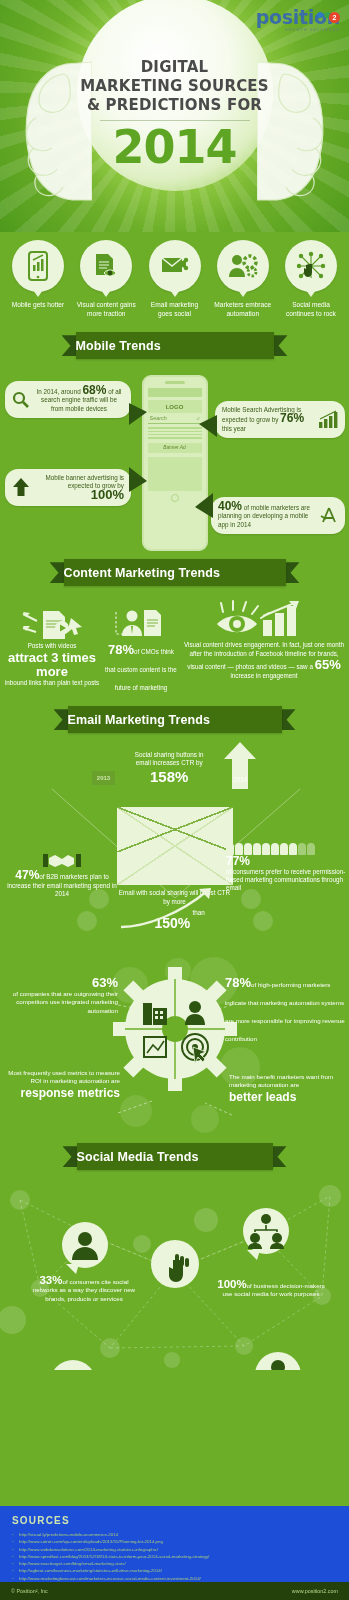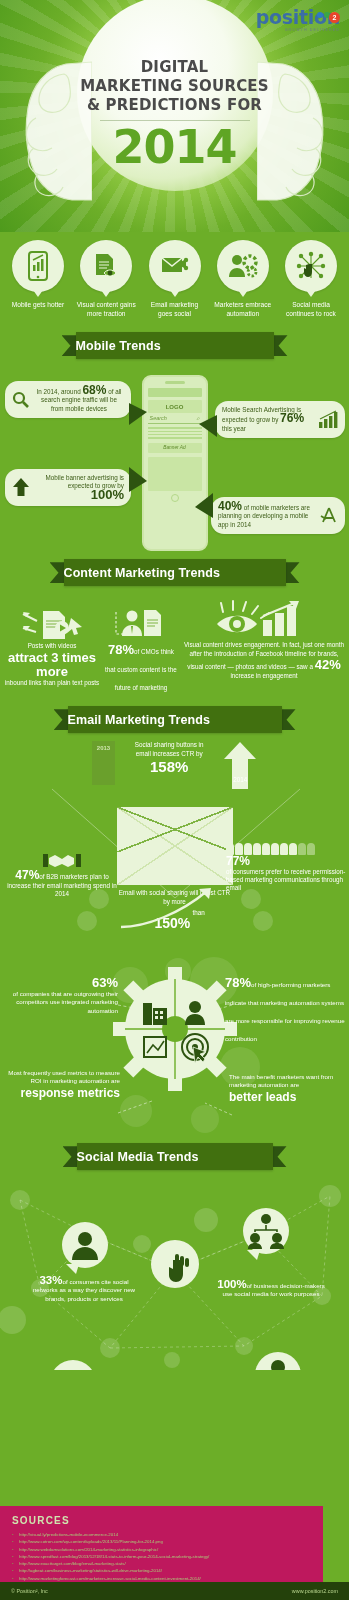--- a/index.html
+++ b/index.html
@@ -120,21 +120,21 @@
   .email-sec { position:relative; height:210px; }
   .env { position:absolute; left:50%; transform:translateX(-50%); top:74px;
          width:116px; height:78px; background:#e9f4d9; }
   .env .fold { position:absolute; inset:0;
     background:linear-gradient(to bottom right, transparent 49.4%, #cfe5ae 49.4%, #cfe5ae 50.6%, transparent 50.6%),
                linear-gradient(to bottom left, transparent 49.4%, #cfe5ae 49.4%, #cfe5ae 50.6%, transparent 50.6%); }
   .env .v { position:absolute; left:0; top:0; width:100%; height:45px;
             background:linear-gradient(to bottom right, transparent 49%, #7fb443 49%, #7fb443 51%, transparent 51%),
                        linear-gradient(to bottom left, transparent 49%, #7fb443 49%, #7fb443 51%, transparent 51%); }
   .e-top { position:absolute; left:50%; transform:translateX(-50%); top:8px; width:170px;
-           display:flex; justify-content:center; gap:12px; }
+           display:flex; align-items:flex-end; justify-content:center; gap:12px; }
   .e-2013 { background:#6aa02c; color:#cfe5ae; font-size:6px; font-weight:bold; padding:4px 5px; }
   .e-2014box { text-align:center; }
   .e-left { position:absolute; left:3px; top:118px; width:118px; text-align:center; }
   .e-right { position:absolute; right:3px; top:110px; width:120px; }
   .e-bottom { position:absolute; left:50%; transform:translateX(-50%); top:154px; width:200px; text-align:center; }
   .social-ring i { position:absolute; width:20px; height:20px; border-radius:50%;
                    background:rgba(255,255,255,.16); }
   .ppl { display:flex; gap:1px; justify-content:flex-start; }
   .ppl b { display:block; width:8px; height:12px; background:#e9f4d9; border-radius:4px 4px 1px 1px; }
   .ppl b.dim { background:rgba(233,244,217,.45); }
@@ -154,22 +154,22 @@
   .social-sec { position:relative; height:200px; overflow:hidden; }
   .s-node { position:absolute; width:46px; height:46px; border-radius:50%; background:#eaf5db; }
   .s-node:after { content:""; position:absolute; left:4px; bottom:-6px;
      border-left:10px solid transparent; border-right:3px solid transparent; border-top:10px solid #eaf5db; }
   .s-txt { position:absolute; font-size:6.2px; line-height:8.2px; color:#fff; text-align:center; width:112px; }
   .s-big { font-size:11.5px; font-weight:bold; color:#fff; }
   .s-center { position:absolute; left:50%; margin-left:-24px; top:70px; width:48px; height:48px;
               border-radius:50%; background:#eaf5db; }
 
   
-  .sources { position:absolute; left:0; bottom:0; width:323px; height:94px;
-             background:#be185d; padding:9px 12px 0; }
+  .sources { position:absolute; left:0; bottom:0; width:349px; height:94px;
+             background:#1d4ed8; padding:9px 12px 0; }
   .sources .hd { color:#cfe5ae; font-size:10px; font-weight:bold; letter-spacing:1.2px; margin-bottom:5px; }
   .sources ul { list-style:none; }
   .sources li { color:#a9cd78; font-size:4.4px; line-height:7.3px; padding-left:7px; position:relative; }
   .sources li:before { content:"\2022"; position:absolute; left:0; color:#7fa84e; }
   .footer { position:absolute; left:0; bottom:0; width:349px; height:18px; background:#24410b;
             display:flex; align-items:center; justify-content:space-between; padding:0 11px; }
   .footer span { color:#b9d68f; font-size:5.4px; }
   svg { display:block; }
 </style>
 </head>
@@ -423,21 +423,21 @@
         <path d="M2 24c10-11 30-11 40 0-10 11-30 11-40 0z" fill="#eaf5db"></path>
         <circle cx="22" cy="24" r="8" fill="#6cae28"></circle>
           <circle cx="22" cy="24" r="4" fill="#eaf5db"></circle>
         <rect x="48" y="20" width="9" height="16" fill="#eaf5db"></rect>
         <rect x="60" y="13" width="9" height="23" fill="#eaf5db"></rect>
         <rect x="72" y="6" width="9" height="30" fill="#eaf5db"></rect>
         <path d="M48 16 L82 2" stroke="#eaf5db" stroke-width="2" fill="none"></path>
         <path d="M74 1 l10 0 -3 8z" fill="#eaf5db"></path>
       </svg>
       <div class="c-head" style="margin-top:3px">
-        <span>Visual content drives engagement. In fact, just one month after the introduction of Facebook timeline for brands, visual content — photos and videos — saw a </span><span class="c-big2">42%</span><span> increase in engagement</span>
+        <span>Visual content drives engagement. In fact, just one month after the introduction of Facebook timeline for brands, visual content — photos and videos — saw a </span><span class="c-big2">65%</span><span> increase in engagement</span>
       </div>
     </div>
   </div>
 
   <div class="ribbon" style="width:242px;margin-top:2px;">
     <div class="flagL"></div>
     <div class="flagR"></div>
     <div class="body">
       <span>Email Marketing Trends</span>
     </div>

